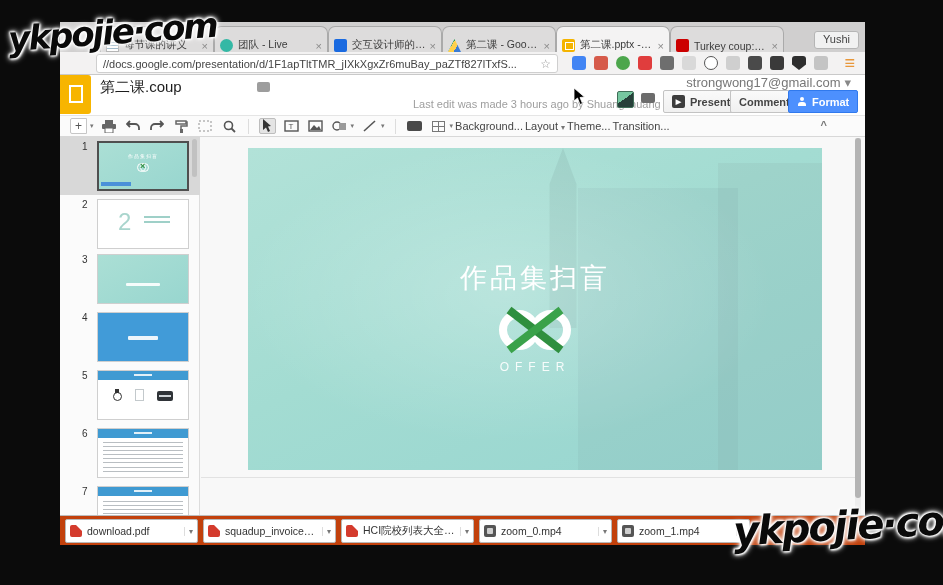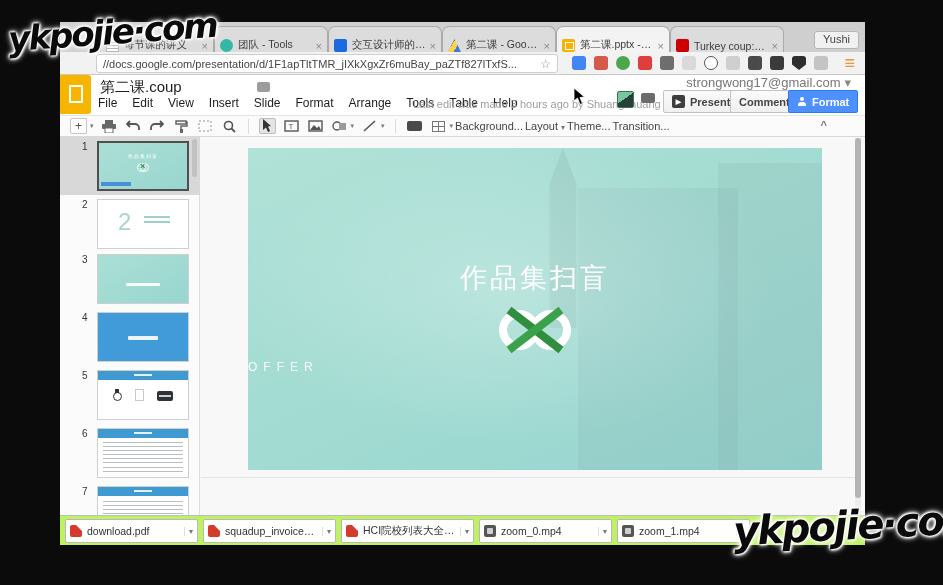--- a/index.html
+++ b/index.html
@@ -123,30 +123,30 @@
   .slide { position:absolute; left:188px; top:11px; width:574px; height:322px;
            background:linear-gradient(155deg,#b2e2d8 0%,#a3dcd2 45%,#97d5d0 100%); overflow:hidden; }
   .cath1 { position:absolute; left:270px; top:0; width:90px; height:180px; background:rgba(90,120,125,.13);
            clip-path:polygon(35% 100%,35% 20%,50% 0,65% 20%,65% 100%); }
   .cath2 { position:absolute; left:330px; top:40px; width:160px; height:282px; background:rgba(110,140,145,.10); }
   .cath3 { position:absolute; left:470px; top:15px; width:104px; height:307px; background:rgba(120,150,150,.12); }
   .slide-glow { position:absolute; inset:0; background:radial-gradient(ellipse at 45% 45%, rgba(255,255,255,.25), transparent 60%); }
   .slide-title { position:absolute; left:0; right:0; top:112px; text-align:center; font-size:27px; color:#fff;
                  font-weight:300; letter-spacing:3px; }
   .slide-logo { position:absolute; left:50%; top:155px; transform:translateX(-50%); }
-  .offer { position:absolute; left:0; right:0; top:212px; text-align:left; font-size:12px; color:rgba(255,255,255,.9);
+  .offer { position:absolute; left:0; right:0; top:212px; text-align:center; font-size:12px; color:rgba(255,255,255,.9);
            letter-spacing:6px; }
 
   .notes-divider { position:absolute; left:141px; right:10px; top:340px; height:1px; background:#e2e2e2; }
   .notes { position:absolute; left:150px; top:352px; font-size:17px; color:#2b2b2b; }
   .vscroll { position:absolute; left:795px; top:1px; width:6px; height:376px; background:#ececec; }
   .vscroll::after { content:""; position:absolute; left:0; top:0; width:6px; height:360px; background:#b4b4b4; border-radius:3px; }
 
   
-  .downloads { position:absolute; left:0; top:493px; width:805px; height:30px; background:#bef264; border-top:1px solid #bdbdbd; }
+  .downloads { position:absolute; left:0; top:493px; width:805px; height:30px; background:#c2410c; border-top:1px solid #bdbdbd; }
   .dl-item { position:absolute; top:3px; height:24px; width:133px; background:#fff; border:1px solid #b8b8b8; border-radius:2px;
              display:flex; align-items:center; padding:0 4px; }
   .dl-name { flex:1; font-size:10.5px; color:#333; white-space:nowrap; overflow:hidden; text-overflow:ellipsis; }
   .dl-caret { flex:none; font-size:8px; color:#777; border-left:1px solid #ddd; padding-left:4px; margin-left:3px; }
   .ic-pdf { width:12px; height:12px; background:#d43b2d; border-radius:2px; margin-right:5px; flex:none; position:relative; }
   .ic-pdf::after { content:""; position:absolute; right:0; top:0; border:3px solid #fff; border-left-color:transparent; border-bottom-color:transparent; }
   .ic-video { width:12px; height:12px; background:#555; border-radius:2px; margin-right:5px; flex:none; position:relative; }
   .ic-video::after { content:""; position:absolute; left:3px; top:3px; width:6px; height:6px; background:#cfcfcf; border-radius:1px; }
 
   
@@ -166,21 +166,21 @@
   <div class="browser">
 
     <div class="tabstrip">
       <div class="tab" style="left:40px">
         <span class="fav fav-doc"></span>
         <span class="tab-title">每节课的讲义</span>
         <span class="tab-close">×</span>
       </div>
       <div class="tab" style="left:154px">
         <span class="fav fav-tower"></span>
-        <span class="tab-title">团队 - Tools</span>
+        <span class="tab-title">团队 - Live</span>
         <span class="tab-close">×</span>
       </div>
       <div class="tab" style="left:268px">
         <span class="fav fav-zhihu"></span>
         <span class="tab-title">交互设计师的核心价值…</span>
         <span class="tab-close">×</span>
       </div>
       <div class="tab" style="left:382px">
         <span class="fav fav-drive"></span>
         <span class="tab-title">第二课 - Google Drive</span>
@@ -220,32 +220,20 @@
       </div>
       <span class="hamburger">≡</span>
     </div>
 
     <div class="appheader">
       <div class="slides-logo">
           <span class="inner"></span>
         </div>
       <div class="doc-title">第二课.coup</div>
       <span class="folder-ic"></span>
-      <div class="menubar">
-        <span>File</span>
-        <span>Edit</span>
-        <span>View</span>
-        <span>Insert</span>
-        <span>Slide</span>
-        <span>Format</span>
-        <span>Arrange</span>
-        <span>Tools</span>
-        <span>Table</span>
-        <span>Help</span>
-      </div>
       <div class="lastedit">Last edit was made 3 hours ago by Shuangshuang Li</div>
       <div class="avatar"></div>
       <div class="chat-ic"></div>
       <div class="account">
         <span>strongwong17@gmail.com</span><span class="caret">▾</span>
       </div>
       <div class="hbtn present">
         <span class="play-ic">▶</span>
         <span>Present</span>
         <span class="caretg">▾</span>

